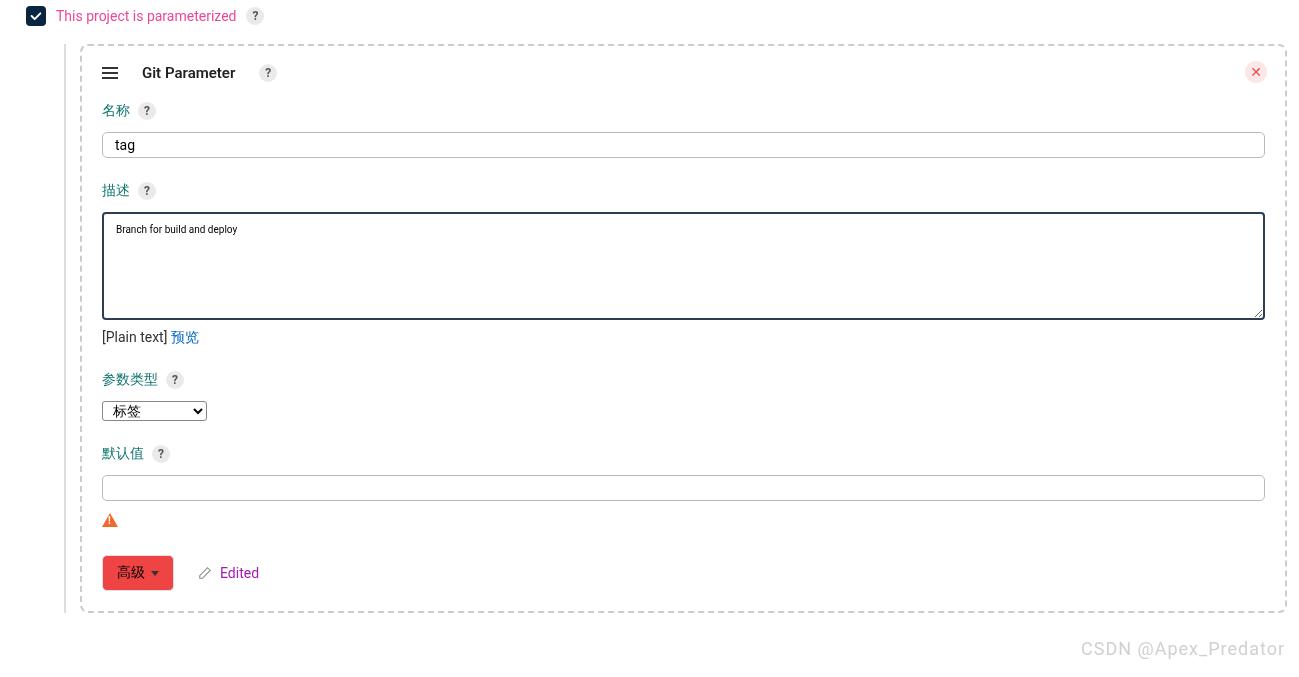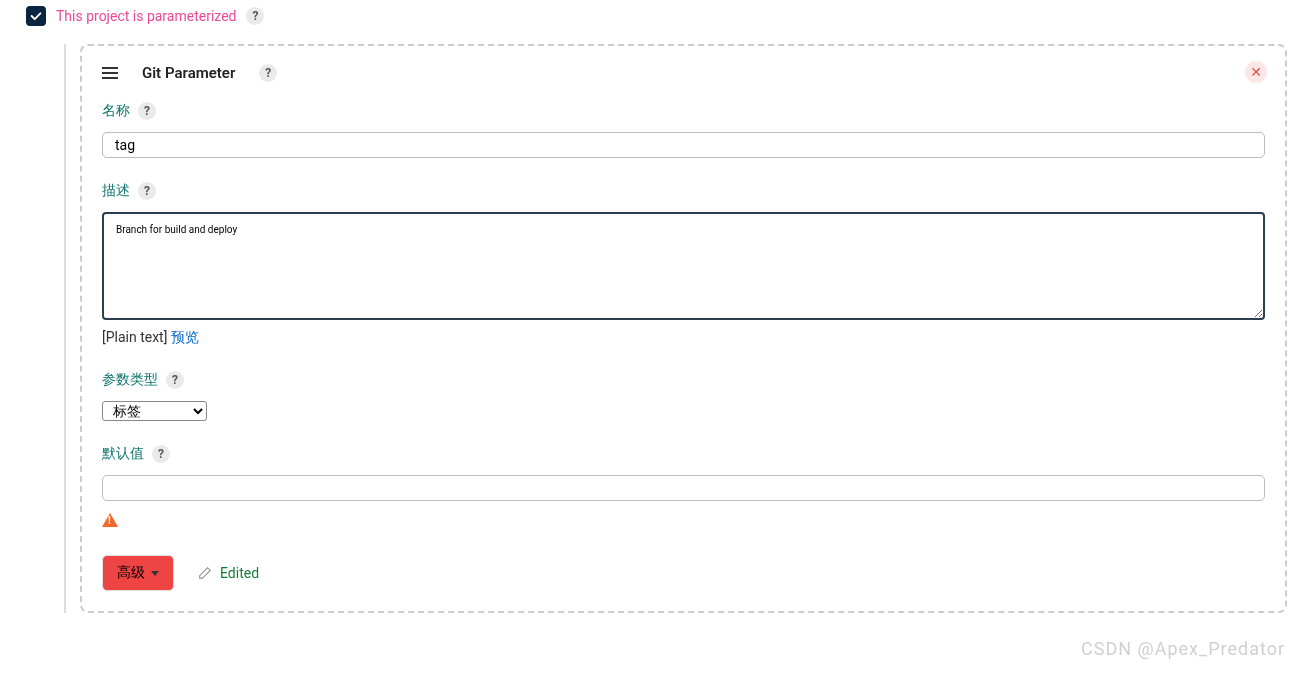--- a/index.html
+++ b/index.html
@@ -202,21 +202,21 @@
       width: 0;
       height: 0;
       border-left: 4px solid transparent;
       border-right: 4px solid transparent;
       border-top: 5px solid #333;
     }
     .edited-row {
       display: flex;
       align-items: center;
       gap: 8px;
-      color: #15803d;
+      color: #a21caf;
       font-size: 14px;
     }
     .pencil-icon {
       width: 14px;
       height: 14px;
     }
     .watermark {
       position: fixed;
       bottom: 18px;
       right: 14px;

